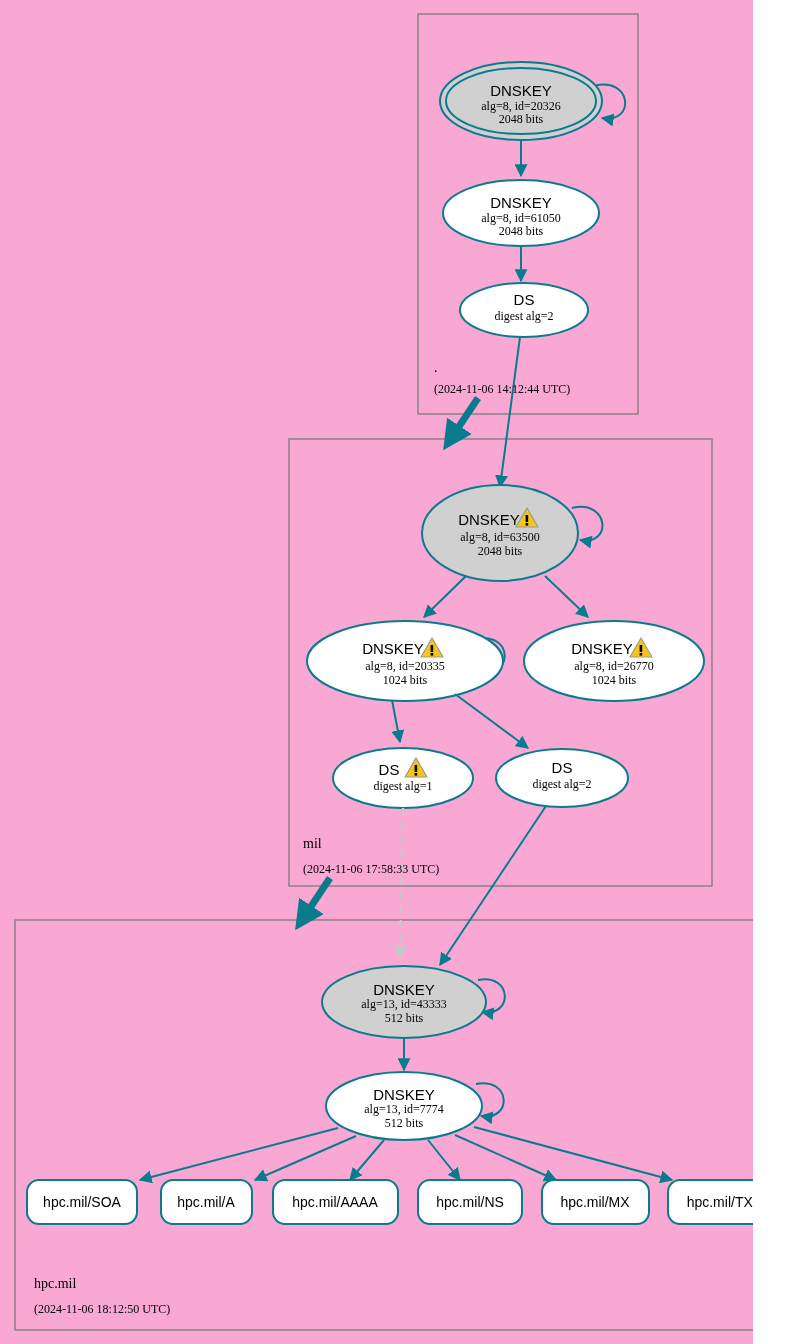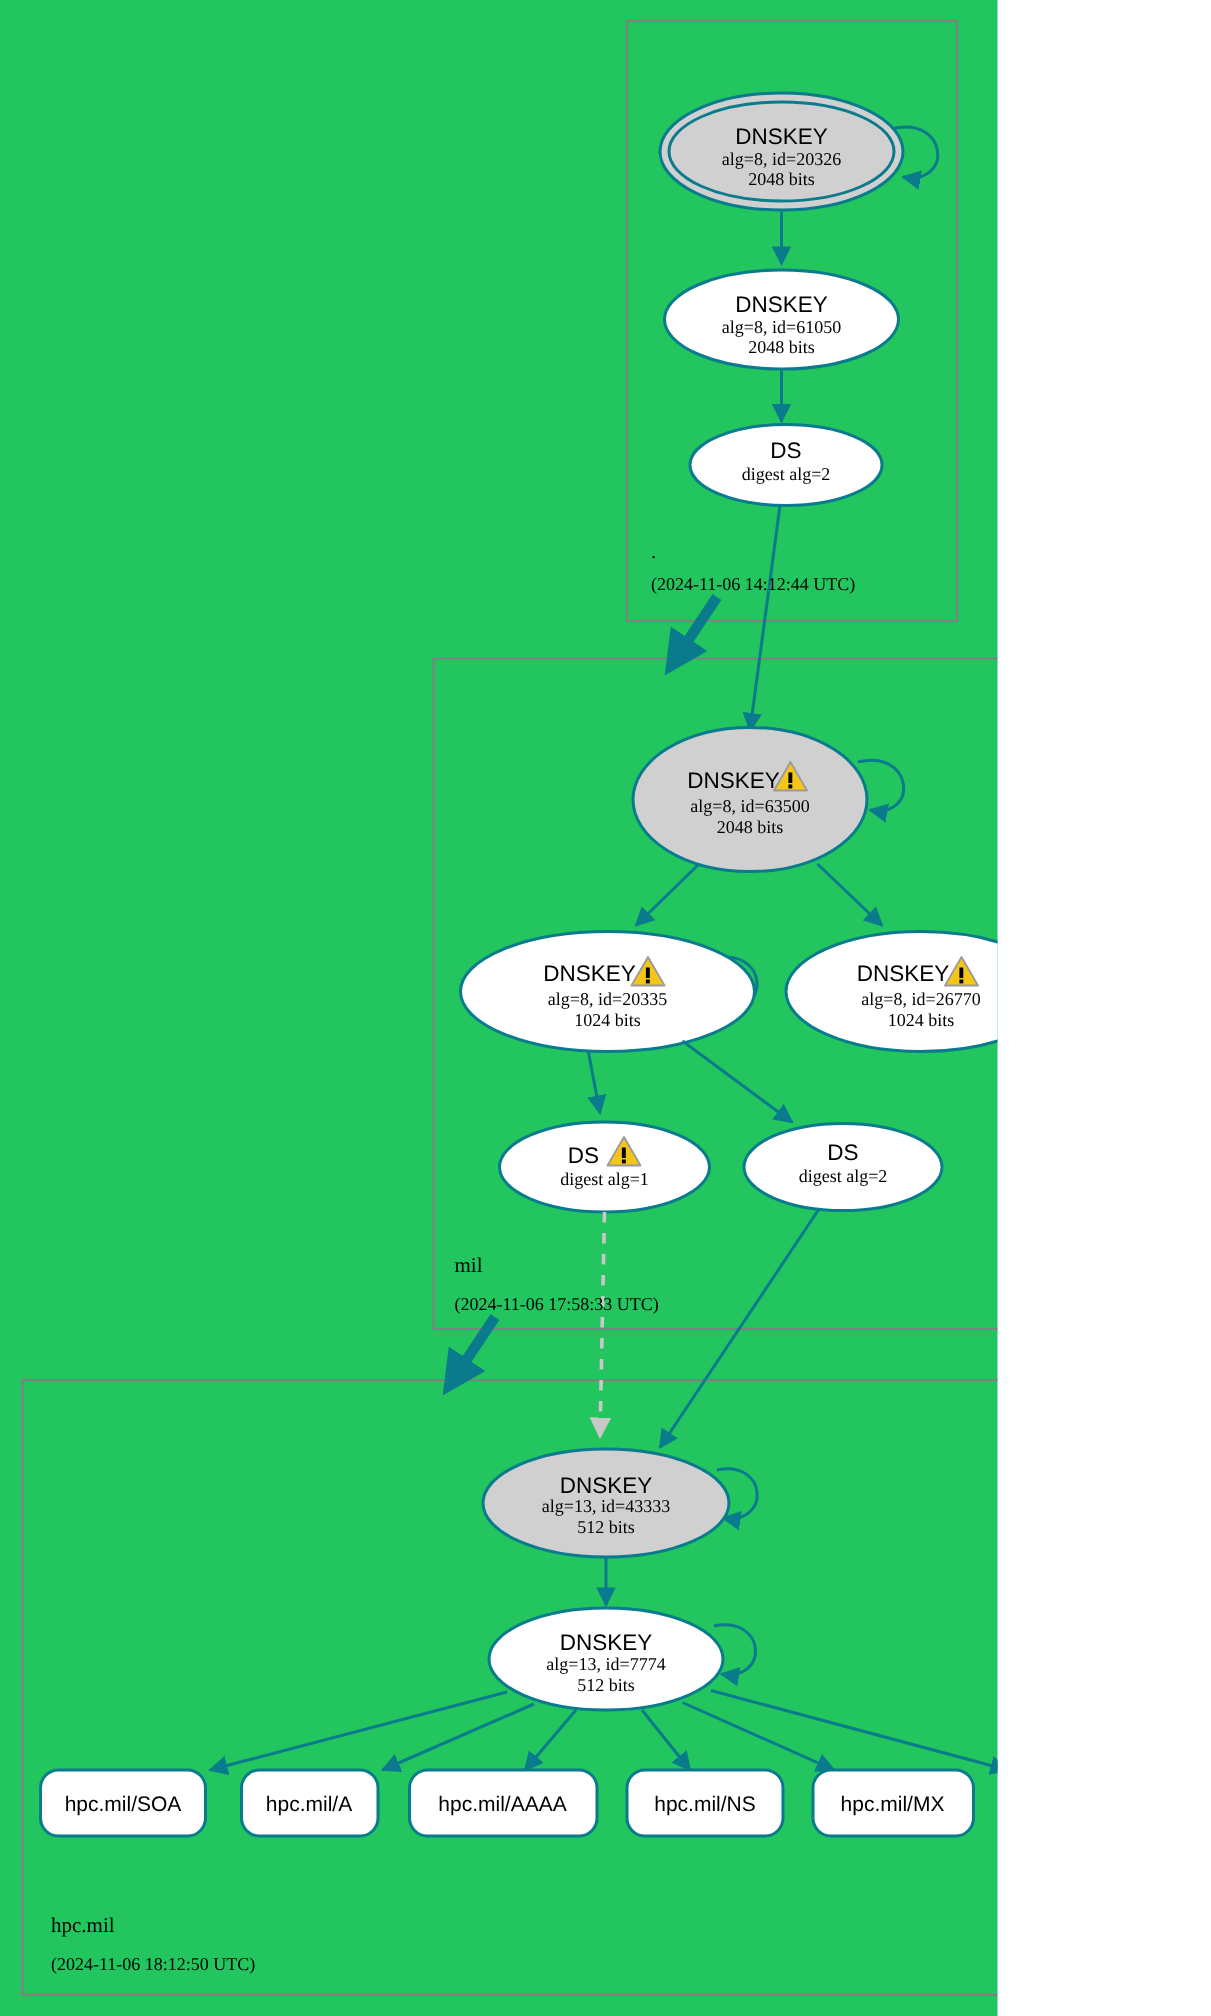--- a/index.html
+++ b/index.html
@@ -2,23 +2,23 @@
 <html><head>
 <meta charset="utf-8">
 <style>
   html, body {
     margin: 0;
     padding: 0;
     background: #ffffff;
   }
   #canvas {
     position: relative;
-    width: 665px;
+    width: 753px;
     height: 1344px;
-    background: #22c55e;
+    background: #f9a8d4;
     font-family: "Liberation Sans", sans-serif;
     overflow: hidden;
   }
   svg#diagram {
     position: absolute;
     left: 0;
     top: 0;
     width: 807px;
     height: 1344px;
   }

